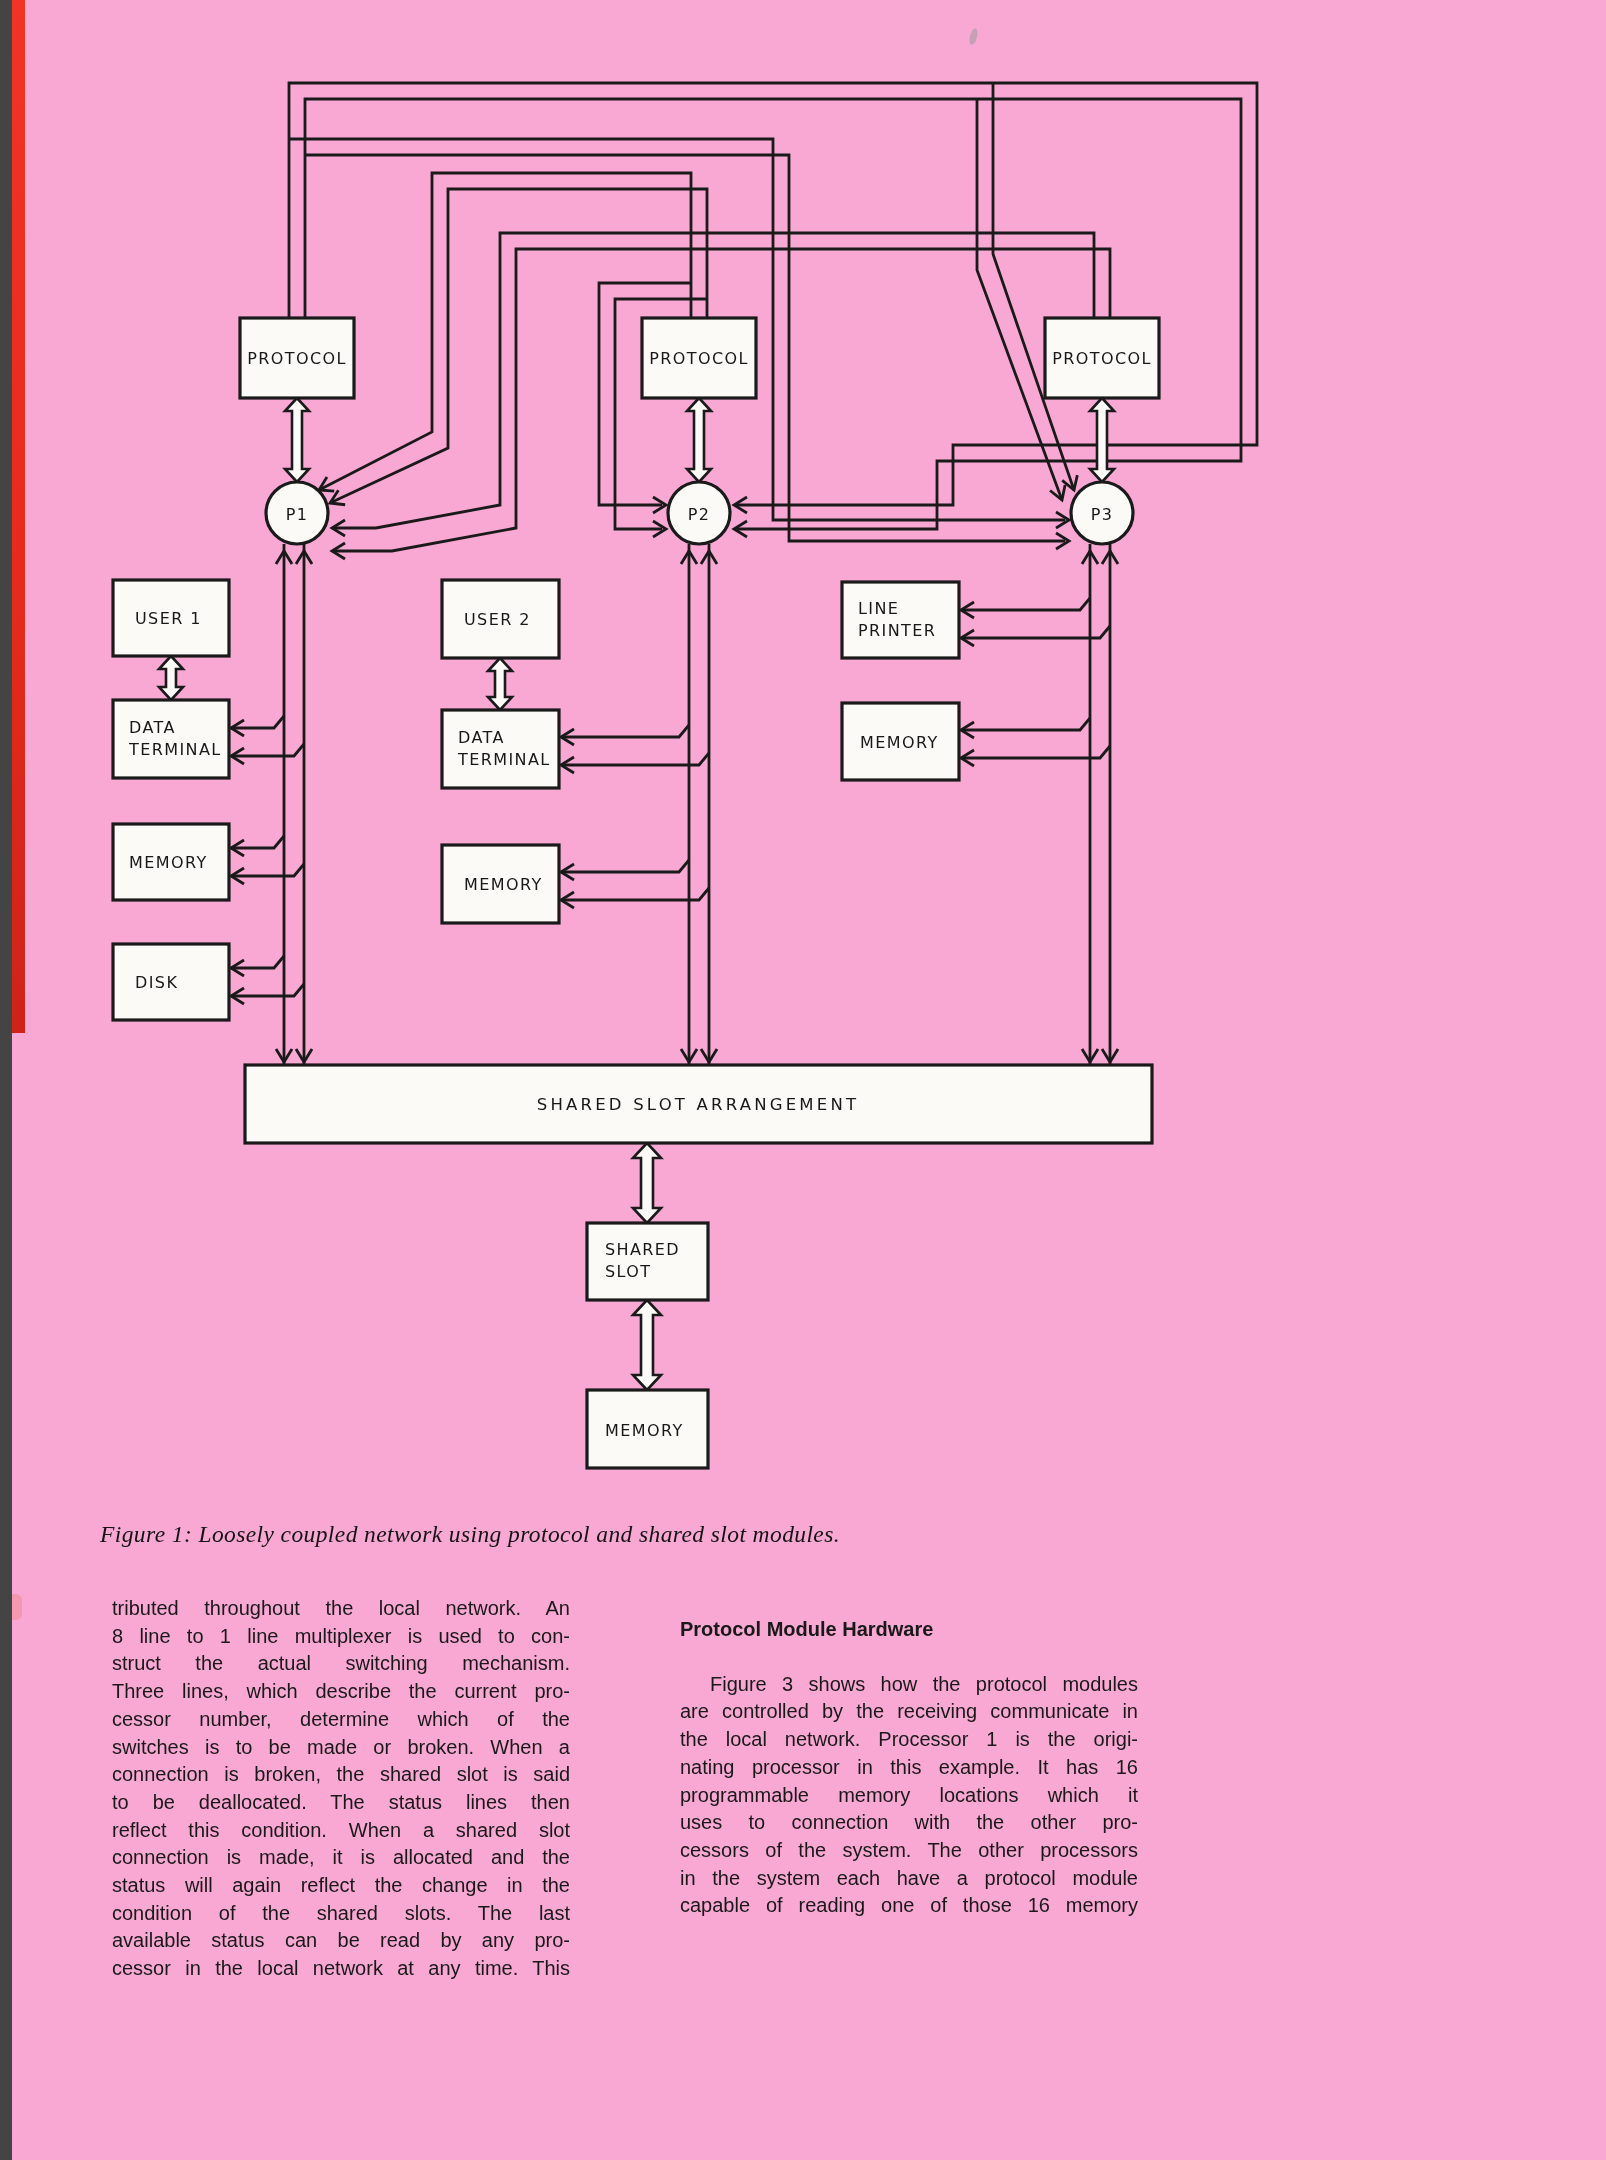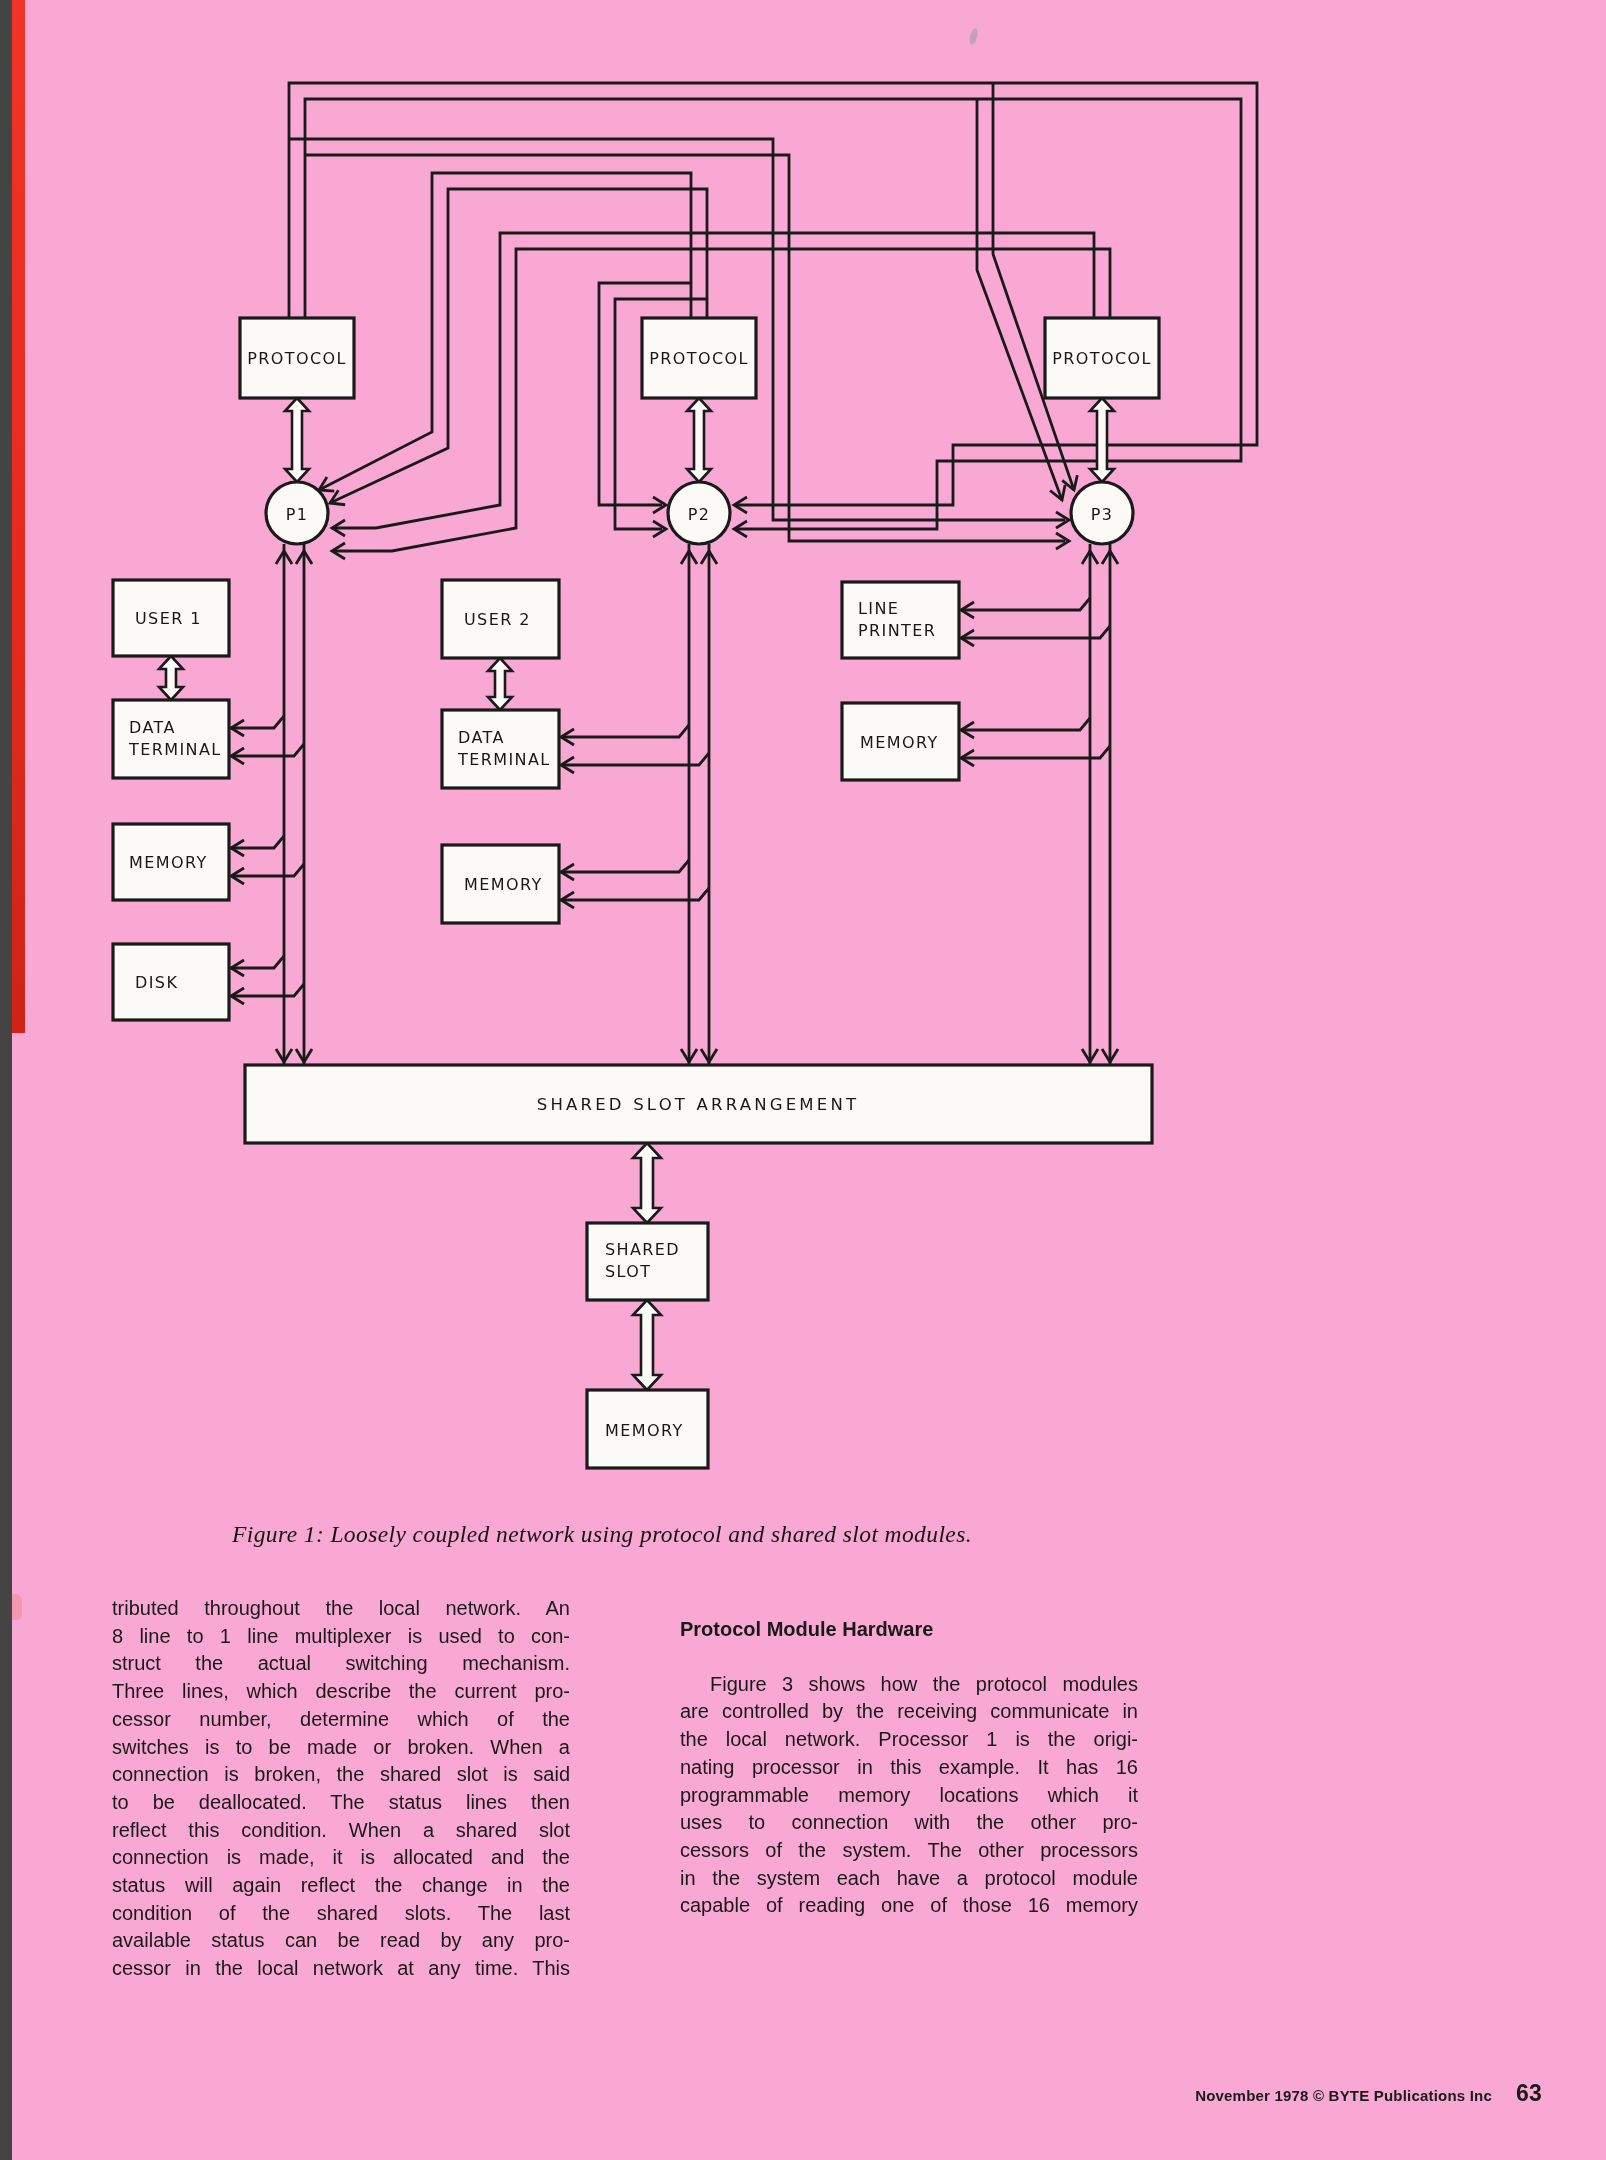--- a/index.html
+++ b/index.html
@@ -10,22 +10,22 @@
   .red-smudge{position:absolute;left:0;top:1594px;width:10px;height:26px;background:#e87a6e;opacity:.35;border-radius:0 6px 6px 0;}
   .speck{position:absolute;left:958px;top:28px;width:7px;height:17px;background:#9a9a9a;opacity:.55;
         border-radius:4px/9px;transform:rotate(14deg);}
   svg.diagram{position:absolute;left:0;top:0;}
   .ln{stroke:#1a1a1a;stroke-width:2.8;fill:none;stroke-linecap:butt;stroke-linejoin:miter;}
   .bx{fill:#fbfaf7;stroke:#1a1a1a;stroke-width:3.2;}
   .arw{fill:#fbfaf7;stroke:#1a1a1a;stroke-width:2.6;stroke-linejoin:miter;}
   .dl{font-family:"DejaVu Sans","Liberation Sans",sans-serif;font-size:16px;letter-spacing:1.4px;fill:#181818;}
   .dm{text-anchor:middle;}
   .ssa-t{font-size:16.5px;letter-spacing:3.2px;}
-  .caption{position:absolute;left:100px;top:1519px;width:980px;
-        font:italic 23.5px/1.3 "Liberation Serif",serif;letter-spacing:.4px;color:#141414;text-align:center;}
+  .caption{position:absolute;left:88px;top:1519px;width:980px;
+        font:italic 23.5px/1.3 "Liberation Serif",serif;letter-spacing:.4px;color:#141414;}
   .col{position:absolute;top:1595px;width:458px;font-size:20px;}
   .col-left{left:100px;}
   .col-right{left:668px;}
   .tline{line-height:27.7px;text-align:justify;text-align-last:justify;}
   .para-short .tline:last-child{text-align-last:left;}
   .indent-first .tline:first-child{text-indent:30px;}
   .subhead{margin:21px 0 27px 0;font-weight:bold;line-height:27.7px;}
   .footer{position:absolute;top:2080px;left:0;width:1530px;text-align:right;
         font-size:15px;font-weight:bold;letter-spacing:.2px;color:#1a1a1a;}
   .pageno{font-size:23px;margin-left:24px;font-weight:bold;}
@@ -216,17 +216,14 @@
         <div class="tline">the local network. Processor 1 is the origi-</div>
         <div class="tline">nating processor in this example. It has 16</div>
         <div class="tline">programmable memory locations which it</div>
         <div class="tline">uses to connection with the other pro-</div>
         <div class="tline">cessors of the system. The other processors</div>
         <div class="tline">in the system each have a protocol module</div>
         <div class="tline">capable of reading one of those 16 memory</div>
       </div>
   </div>
 
-  <div class="footer">
-    <span>November 1978 © BYTE Publications Inc</span><span class="pageno">63</span>
-  </div>
 
 </div>
 
 </body></html>

